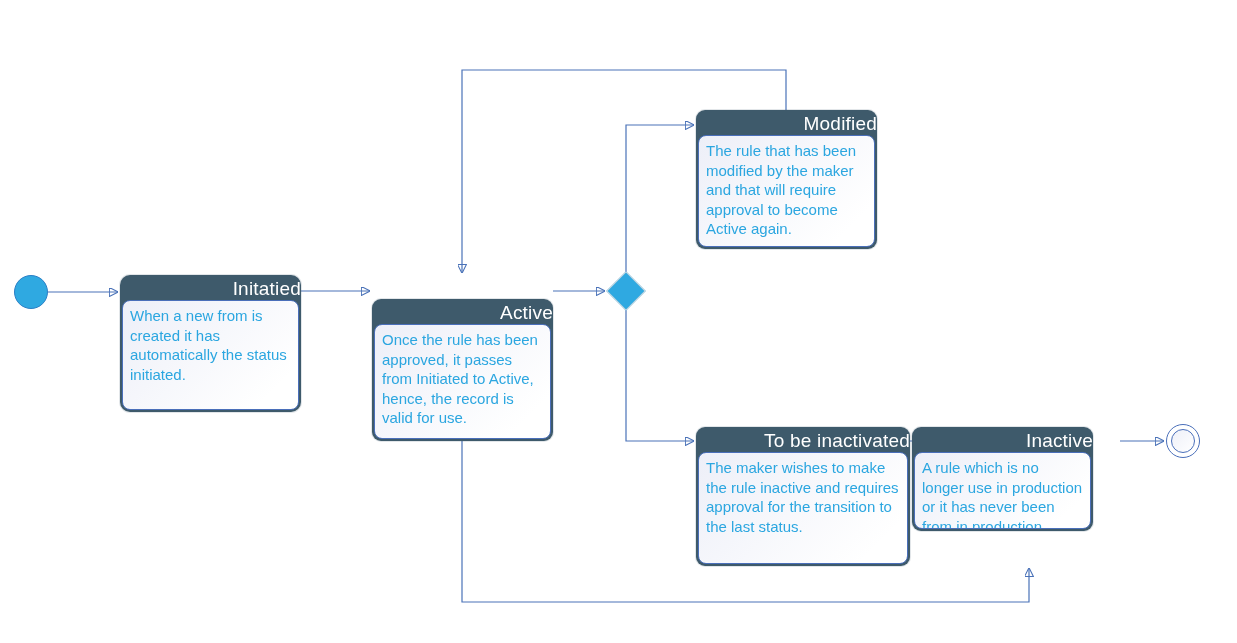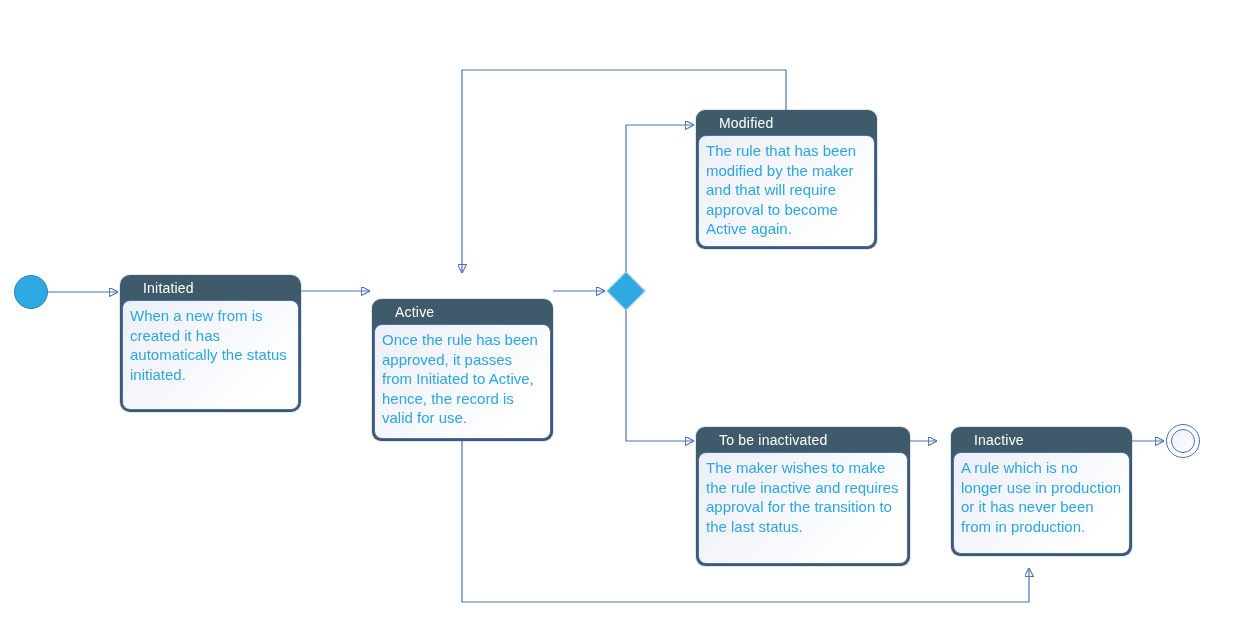--- a/index.html
+++ b/index.html
@@ -27,27 +27,26 @@
 
   .state{
     position:absolute;
     background:var(--header-bg);
     border-radius:9px;
     box-shadow:0 0 0 1px rgba(62,90,107,0.15);
   }
   .state-header{
     height:27px;
     line-height:27px;
-    text-align:left;
+    text-align:right;
     color:var(--header-text);
-    font-size:14px;
+    font-size:19px;
     letter-spacing:.2px;
     white-space:nowrap;
     overflow:hidden;
-    padding-left:23px;
   }
   .state-body{
     position:absolute;
     left:2px;right:2px;top:25px;bottom:2px;
     background:linear-gradient(135deg,var(--body-bg-top) 0%,var(--body-bg-bottom) 85%);
     border:1.4px solid var(--body-border);
     border-radius:8px;
     color:var(--body-text);
     font-size:15px;
     line-height:19.5px;
@@ -128,21 +127,21 @@
   <div class="state" style="left:696px;top:110px;width:181px;height:139px;">
     <div class="state-header">Modified</div>
     <div class="state-body">The rule that has been modified by the maker and that will require approval to become Active again.</div>
   </div>
 
   <div class="state" style="left:696px;top:427px;width:214px;height:139px;">
     <div class="state-header">To be inactivated</div>
     <div class="state-body">The maker wishes to make the rule inactive and requires approval for the transition to the last status.</div>
   </div>
 
-  <div class="state" style="left:951px;top:427px;width:181px;height:129px;">
+  <div class="state" style="left:912px;top:427px;width:181px;height:104px;">
     <div class="state-header">Inactive</div>
     <div class="state-body">A rule which is no longer use in production or it has never been from in production.</div>
   </div>
 
   <div class="final-node" style="left:1166px;top:424px;">
     <div class="inner"></div>
   </div>
 
 </div>
 

